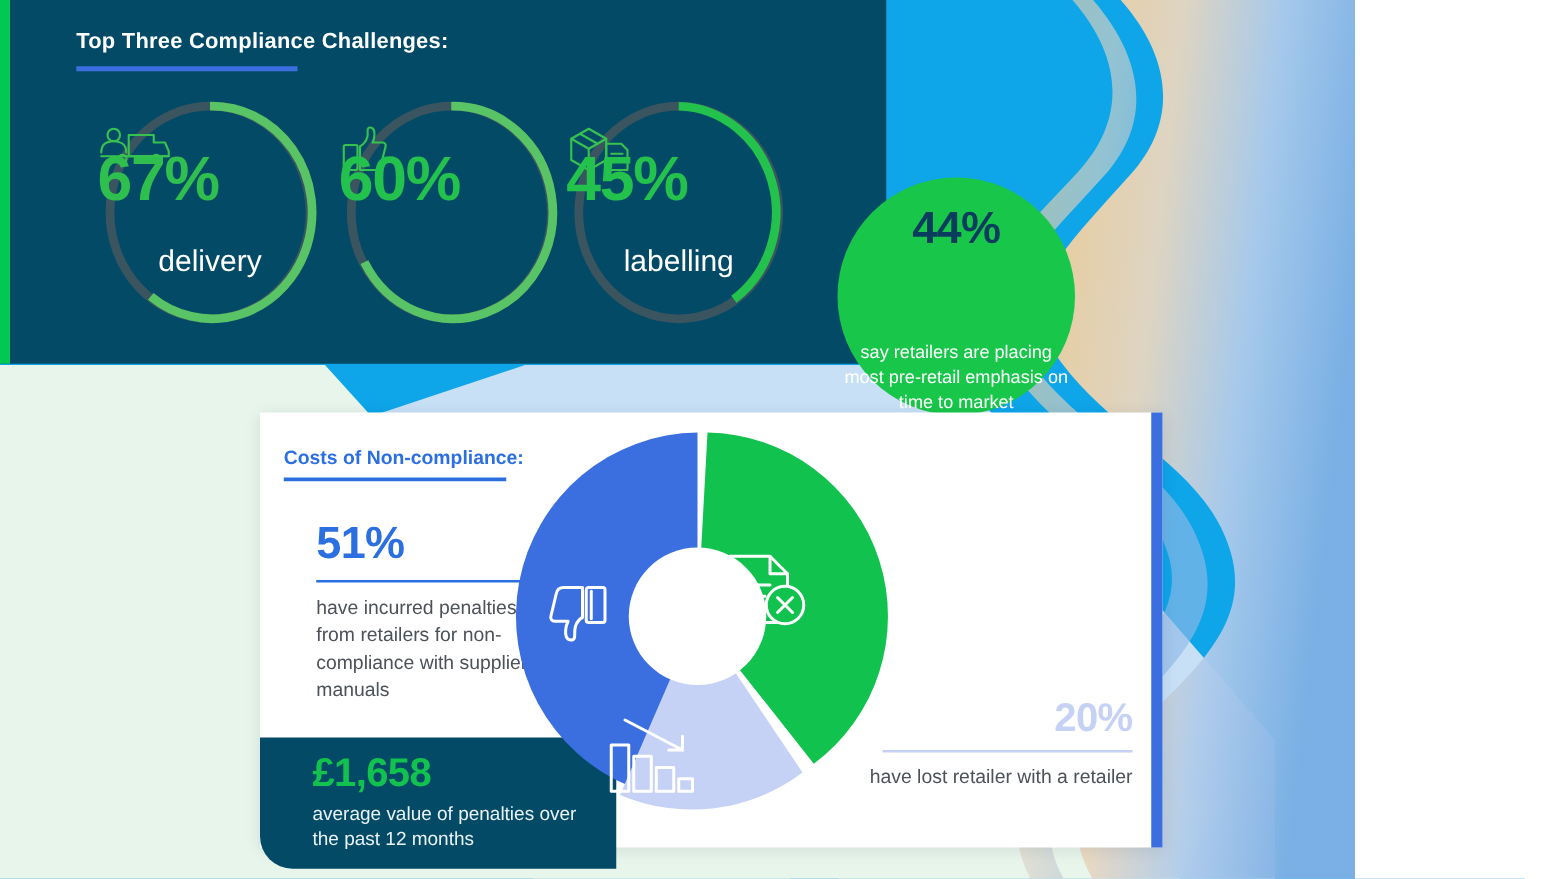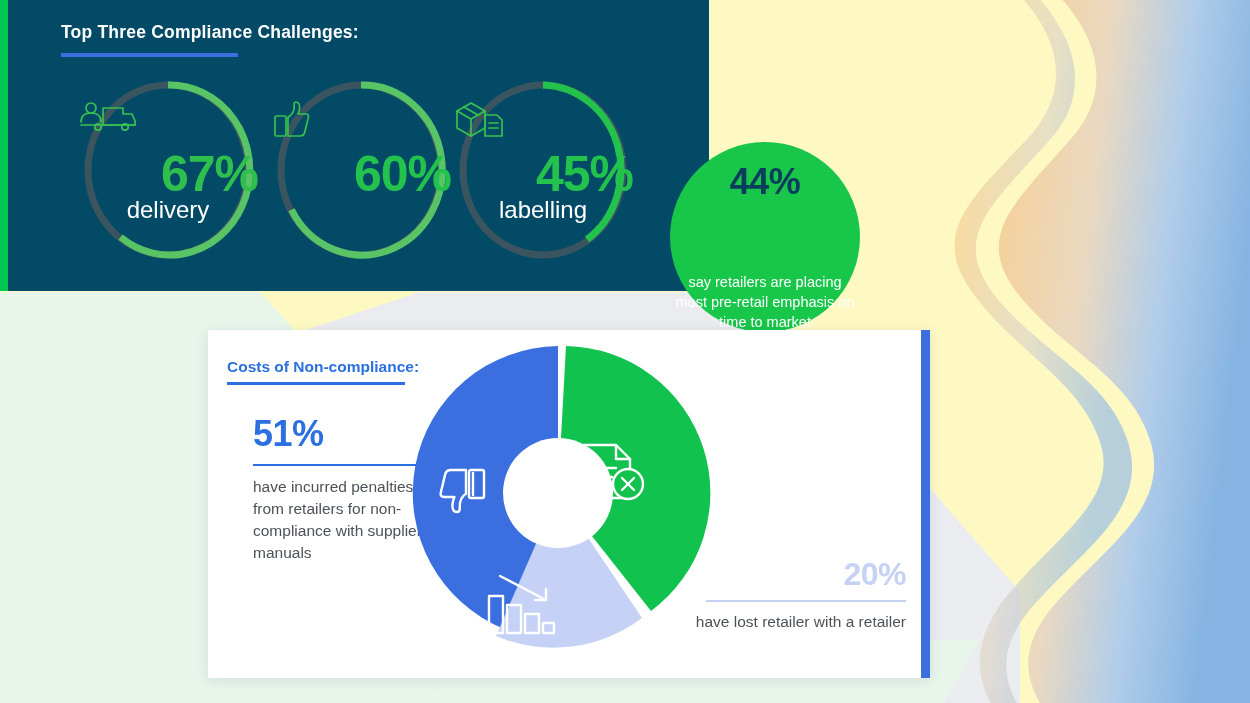--- a/index.html
+++ b/index.html
@@ -2,21 +2,21 @@
 <html><head>
 <meta charset="utf-8">
 <title>Compliance Infographic</title>
 <style>
   html,body{margin:0;padding:0;}
   body{
     width:1250px;height:703px;overflow:hidden;position:relative;
     background:#ffffff;
     font-family:"Liberation Sans", sans-serif;
   }
-  .stage{position:absolute;left:0;top:0;width:1250px;height:703px;overflow:hidden;background:#fef9c3;}
+  .stage{position:absolute;left:0;top:0;width:1084px;height:703px;overflow:hidden;background:#0ea5e9;}
 
   
   .bg-band-green{
     position:absolute;left:-120px;top:292px;width:760px;height:420px;
     background:#e7f5eb;
     clip-path:polygon(0 0, 380px 0, 760px 420px, 0 420px);
   }
   .bg-band-lav{
     position:absolute;left:120px;top:292px;width:900px;height:420px;
     background:#e7eaf8;
@@ -52,21 +52,21 @@
   .rings{position:absolute;left:78px;top:78px;width:580px;height:185px;}
   .ring{position:absolute;top:0;width:180px;height:185px;}
   .ring.r1{left:0;}
   .ring.r2{left:193px;}
   .ring.r3{left:375px;}
   .ring svg{position:absolute;left:0;top:0;}
   .ring-icon{
     position:absolute;left:0;top:22px;width:180px;text-align:center;
   }
   .ring-pct{
-    position:absolute;left:0;top:71px;width:180px;text-align:right;
+    position:absolute;left:0;top:40px;width:180px;text-align:left;
     font-size:50px;font-weight:bold;line-height:1;letter-spacing:-1px;
   }
   .ring-pct.c1{color:#2fbf4f;}
   .ring-pct.c2{color:#22c24d;}
   .ring-pct.c3{color:#22c24d;}
   .ring-label{
     position:absolute;left:0;top:118px;width:180px;text-align:center;
     color:#ffffff;font-size:24px;
   }
 
@@ -240,20 +240,24 @@
 
     <div class="card-title">Costs of Non-compliance:</div>
     <div class="card-title-rule"></div>
 
     <div class="stat-51">
       <div class="num">51%</div>
       <div class="rule"></div>
       <div class="body">have incurred penalties from retailers for non-compliance with supplier manuals</div>
     </div>
 
+    <div class="money-box">
+      <div class="num">£1,658</div>
+      <div class="body">average value of penalties over the past 12 months</div>
+    </div>
 
     <div class="donut">
       <svg width="320" height="330" viewBox="0 0 320 330">
 
         <path d="M150,157 L150,10 A147,147 0 0,0 96,293 Z" fill="#3b6fe0"></path>
 
         <path d="M150,157 L158,10 A147,147 0 0,1 243,275 Z" fill="#12c24e"></path>
 
         <path d="M150,157 L88,300 A147,147 0 0,0 234,282 Z" fill="#c5d2f5"></path>
 

